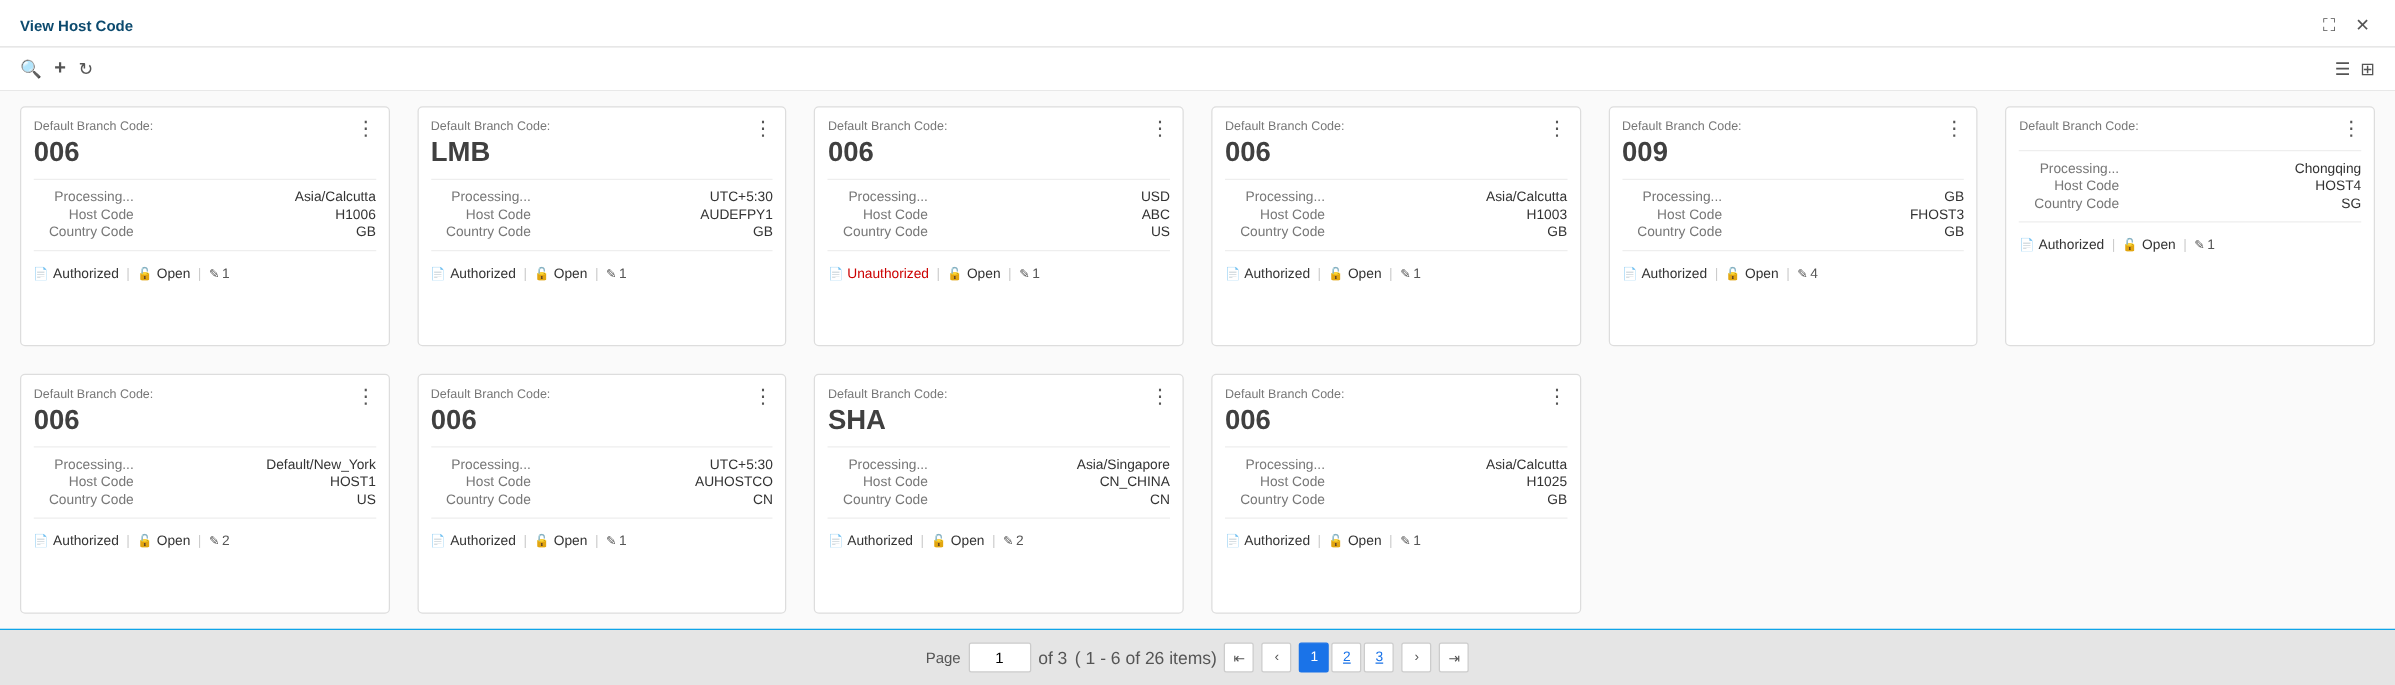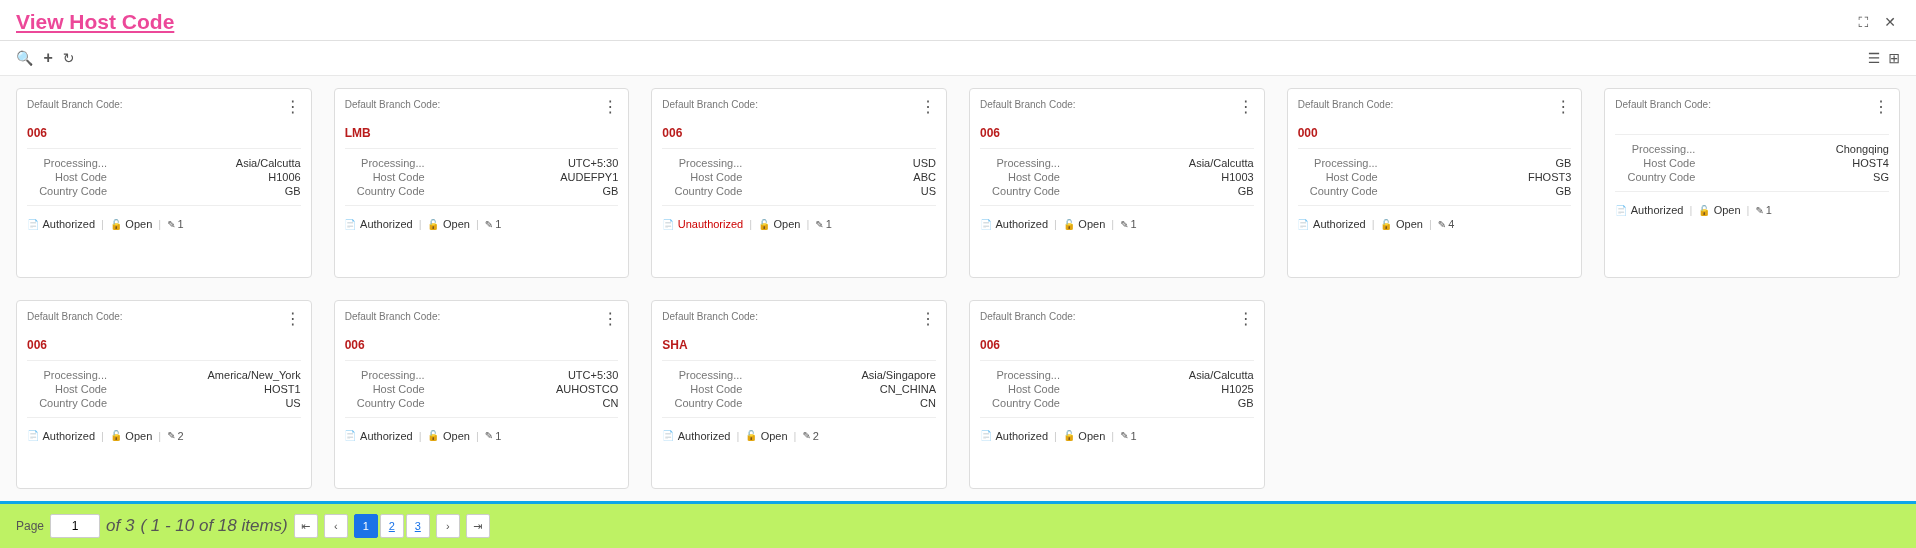--- a/index.html
+++ b/index.html
@@ -1,56 +1,56 @@
 <!DOCTYPE html>
 <html><head>
   <meta charset="utf-8">
   <style>
     * { box-sizing: border-box; margin: 0; padding: 0; }
     body { font-family: Arial, sans-serif; font-size: 12px; background: #f5f5f5; color: #333; }
     
     .app-container { background: #fff; min-height: 548px; display: flex; flex-direction: column; }
     
     .header { display: flex; align-items: center; justify-content: space-between; padding: 10px 16px 6px 16px; border-bottom: 1px solid #e0e0e0; }
-    .header-title { font-size: 21px; font-weight: bold; color: #ec4899; text-decoration: underline; }
+    .header-title { font-size: 12px; font-weight: bold; color: #0c4a6e; }
     .header-actions { display: flex; gap: 8px; }
     .header-icon { cursor: pointer; color: #555; font-size: 14px; padding: 2px 4px; }
     
     .toolbar { display: flex; align-items: center; padding: 8px 16px; gap: 10px; border-bottom: 1px solid #e8e8e8; }
     .toolbar-icon { cursor: pointer; color: #555; font-size: 14px; }
     .toolbar-right { margin-left: auto; display: flex; gap: 8px; }
     
     .cards-grid { display: grid; grid-template-columns: repeat(6, 1fr); gap: 22px; padding: 12px 16px; flex: 1; background: #fafafa; }
     
     .card { background: #fff; border: 1px solid #ddd; border-radius: 4px; padding: 10px; display: flex; flex-direction: column; gap: 6px; cursor: pointer; }
     
     .card-header { display: flex; justify-content: space-between; align-items: flex-start; }
     .card-branch-label { font-size: 10px; color: #777; }
-    .card-branch-value { font-size: 12px; font-weight: bold; color: #b91c1c; margin-top: 16px; }
+    .card-branch-value { font-size: 22px; font-weight: bold; color: #404040; margin-top: 2px; }
     .card-menu { color: #555; cursor: pointer; font-size: 16px; line-height: 1; }
     
     .card-divider { border: none; border-top: 1px solid #eee; margin: 2px 0; }
     
     .card-info { display: flex; flex-direction: column; gap: 2px; }
     .card-info-row { display: grid; grid-template-columns: 80px 1fr; font-size: 11px; text-align: right; }
     .card-info-key { color: #777; }
     .card-info-value { color: #333; font-weight: 500; }
     
     .card-footer { display: flex; align-items: center; gap: 6px; margin-top: 4px; font-size: 11px; color: #555; flex-wrap: wrap; }
     .card-footer-item { display: flex; align-items: center; gap: 3px; }
     .card-footer-icon { font-size: 10px; }
     .footer-divider { color: #ccc; }
     .authorized-text { color: #333; }
     .open-text { color: #333; }
     .edit-count { display: flex; align-items: center; gap: 2px; }
     
-    .pagination { display: flex; align-items: center; gap: 6px; padding: 10px 16px; border-top: 3px solid #0ea5e9; background: #bef264; }
+    .pagination { display: flex; align-items: center; gap: 6px; padding: 10px 16px; border-top: 1px solid #0ea5e9; background: #e5e5e5; justify-content: center; }
     .page-label { font-size: 12px; color: #555; }
     .page-input { width: 50px; height: 24px; border: 1px solid #ccc; text-align: center; font-size: 12px; border-radius: 2px; }
-    .page-info { font-size: 17px; color: #555; font-style: italic; }
+    .page-info { font-size: 14px; color: #555; }
     .page-btn { width: 24px; height: 24px; border: 1px solid #ccc; background: #fff; cursor: pointer; display: flex; align-items: center; justify-content: center; font-size: 11px; border-radius: 2px; color: #555; }
     .page-num { display: flex; gap: 2px; }
     .page-num-btn { width: 24px; height: 24px; border: 1px solid #ccc; background: #fff; cursor: pointer; display: flex; align-items: center; justify-content: center; font-size: 11px; border-radius: 2px; color: #555; text-decoration: none; }
     .page-num-btn.current { background: #1a73e8; color: #fff; border-color: #1a73e8; }
     .page-num-btn.link { color: #1a73e8; text-decoration: underline; border-color: #ccc; }
   </style>
 </head>
 <body>
 
 <div class="app-container">
@@ -235,21 +235,21 @@
       <div class="card-footer-item edit-count">
         <span class="card-footer-icon">✎</span>
         <span>1</span>
       </div>
     </div>
   </div>
       <div class="card">
     <div class="card-header">
       <div>
         <div class="card-branch-label">Default Branch Code:</div>
-        <div class="card-branch-value">000</div>
+        <div class="card-branch-value">009</div>
       </div>
       <div class="card-menu">⋮</div>
     </div>
     <hr class="card-divider">
     <div class="card-info">
       <div class="card-info-row">
         <span class="card-info-key">Processing...</span>
         <span class="card-info-value">GB</span>
       </div>
       <div class="card-info-row">
@@ -325,21 +325,21 @@
       <div>
         <div class="card-branch-label">Default Branch Code:</div>
         <div class="card-branch-value">006</div>
       </div>
       <div class="card-menu">⋮</div>
     </div>
     <hr class="card-divider">
     <div class="card-info">
       <div class="card-info-row">
         <span class="card-info-key">Processing...</span>
-        <span class="card-info-value">America/New_York</span>
+        <span class="card-info-value">Default/New_York</span>
       </div>
       <div class="card-info-row">
         <span class="card-info-key">Host Code</span>
         <span class="card-info-value">HOST1</span>
       </div>
       <div class="card-info-row">
         <span class="card-info-key">Country Code</span>
         <span class="card-info-value">US</span>
       </div>
     </div>
@@ -483,21 +483,21 @@
         <span>1</span>
       </div>
     </div>
   </div>
     </div>
 
   <div class="pagination">
     <span class="page-label">Page</span>
     <input class="page-input" type="text" value="1" style="">
     <span class="page-info">of 3</span>
-    <span class="page-info">( 1 - 10 of 18 items)</span>
+    <span class="page-info">( 1 - 6 of 26 items)</span>
     <button class="page-btn">⇤</button>
     <button class="page-btn">‹</button>
     <div class="page-num">
       <button class="page-num-btn current">1</button>
       <button class="page-num-btn link">2</button>
       <button class="page-num-btn link">3</button>
     </div>
     <button class="page-btn">›</button>
     <button class="page-btn">⇥</button>
   </div>

